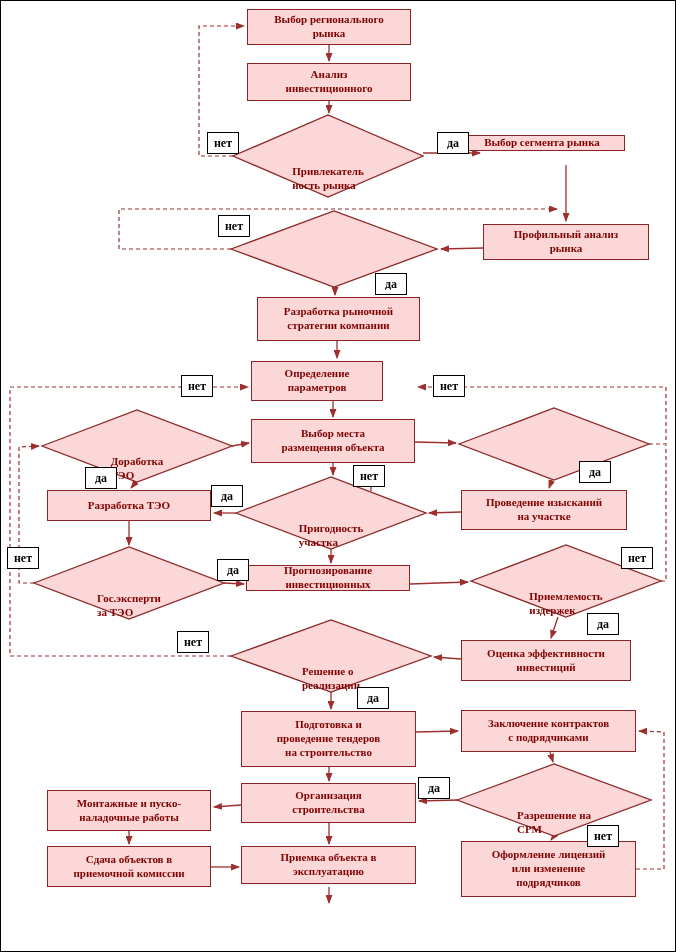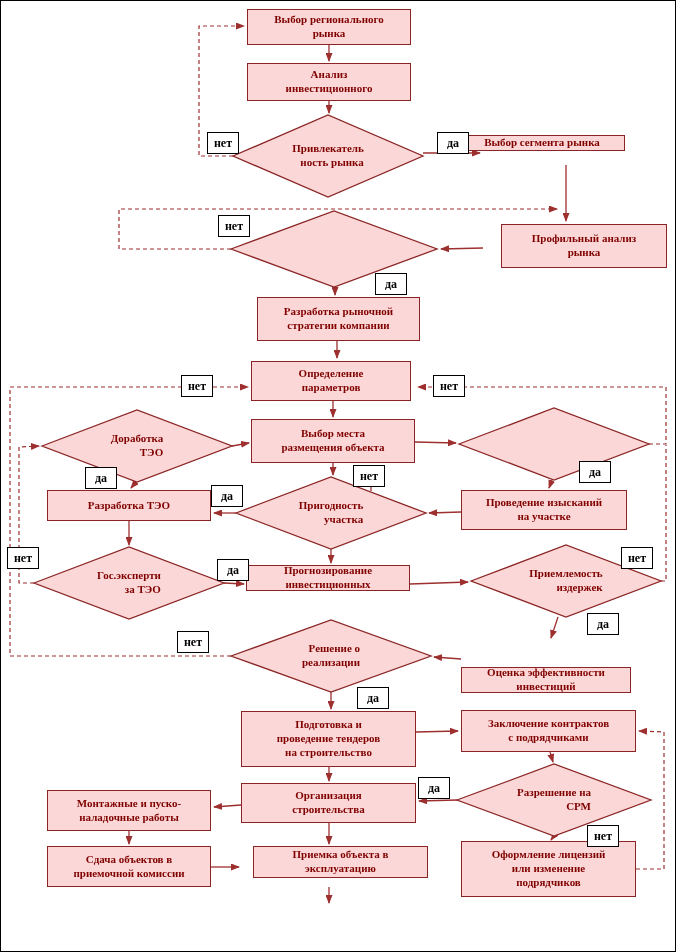--- a/index.html
+++ b/index.html
@@ -29,24 +29,25 @@
     white-space:pre-line;
     padding:1px 2px;
   }
   .dtext{
     position:absolute;
     width:150px;height:36px;
     color:#800000;
     font-weight:bold;
     font-size:11px;
     line-height:1.25;
-    text-align:right;
+    text-align:left;
     display:flex;align-items:center;justify-content:center;
     white-space:pre-line;
     pointer-events:none;
+    margin-top:23px;
   }
   .tag{
     position:absolute;
     box-sizing:border-box;
     min-width:32px;height:22px;
     background:#ffffff;
     border:1px solid #000000;
     color:#000000;
     font-weight:bold;
     font-size:12px;
@@ -118,50 +119,50 @@
     <polygon class="dia" points="470,580 565,544 660,580 565,616"></polygon>
     <polygon class="dia" points="230,655 330,619 430,655 330,691"></polygon>
     <polygon class="dia" points="456,799 553,763 650,799 553,835"></polygon>
   </svg>
 
   <div class="node" style="left:246px;top:8px;width:164px;height:36px">Выбор регионального
 рынка</div>
   <div class="node" style="left:246px;top:62px;width:164px;height:38px">Анализ
 инвестиционного</div>
   <div class="node" style="left:458px;top:134px;width:166px;height:16px">Выбор сегмента рынка</div>
-  <div class="node" style="left:500px;top:223px;width:166px;height:44px">Профильный анализ
+  <div class="node" style="left:482px;top:223px;width:166px;height:36px">Профильный анализ
 рынка</div>
   <div class="node" style="left:256px;top:296px;width:163px;height:44px">Разработка рыночной
 стратегии компании</div>
-  <div class="node" style="left:250px;top:360px;width:160px;height:40px">Определение
+  <div class="node" style="left:250px;top:360px;width:132px;height:40px">Определение
 параметров</div>
   <div class="node" style="left:250px;top:418px;width:164px;height:44px">Выбор места
 размещения объекта</div>
   <div class="node" style="left:46px;top:489px;width:164px;height:31px">Разработка ТЭО</div>
   <div class="node" style="left:460px;top:489px;width:166px;height:40px">Проведение изысканий
 на участке</div>
   <div class="node" style="left:245px;top:564px;width:164px;height:26px">Прогнозирование
 инвестиционных</div>
-  <div class="node" style="left:460px;top:666px;width:170px;height:26px">Оценка эффективности
+  <div class="node" style="left:460px;top:639px;width:170px;height:41px">Оценка эффективности
 инвестиций</div>
   <div class="node" style="left:240px;top:710px;width:175px;height:56px">Подготовка и
 проведение тендеров
 на строительство</div>
   <div class="node" style="left:460px;top:709px;width:175px;height:42px">Заключение контрактов
 с подрядчиками</div>
   <div class="node" style="left:240px;top:782px;width:175px;height:40px">Организация
 строительства</div>
   <div class="node" style="left:46px;top:789px;width:164px;height:41px">Монтажные и пуско-
 наладочные работы</div>
   <div class="node" style="left:460px;top:840px;width:175px;height:56px">Оформление лицензий
 или изменение
 подрядчиков</div>
   <div class="node" style="left:46px;top:845px;width:164px;height:41px">Сдача объектов в
 приемочной комиссии</div>
-  <div class="node" style="left:252px;top:845px;width:175px;height:32px">Приемка объекта в
+  <div class="node" style="left:240px;top:845px;width:175px;height:38px">Приемка объекта в
 эксплуатацию</div>
 
   <div class="dtext" style="left:252px;top:137px">Привлекатель
 ность рынка</div>
   <div class="dtext" style="left:61px;top:427px">Доработка
 ТЭО</div>
   <div class="dtext" style="left:255px;top:494px">Пригодность
 участка</div>
   <div class="dtext" style="left:53px;top:564px">Гос.эксперти
 за ТЭО</div>

